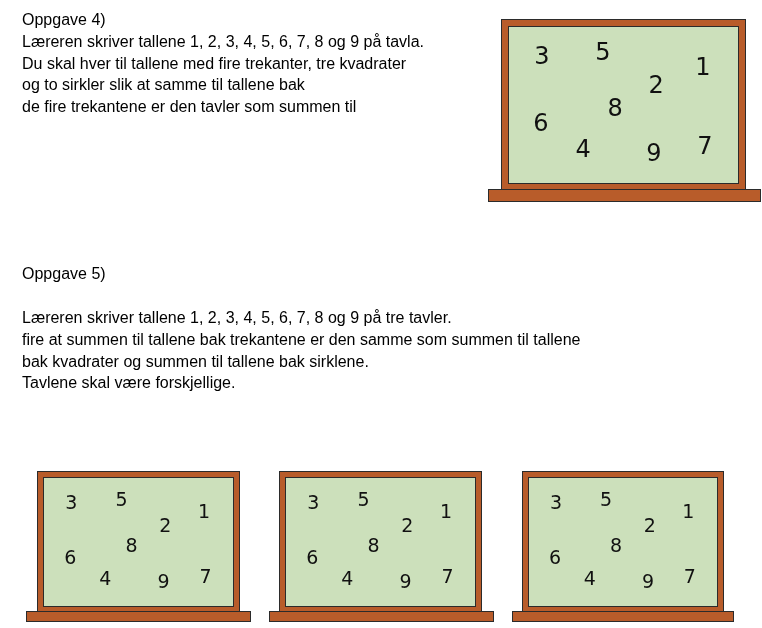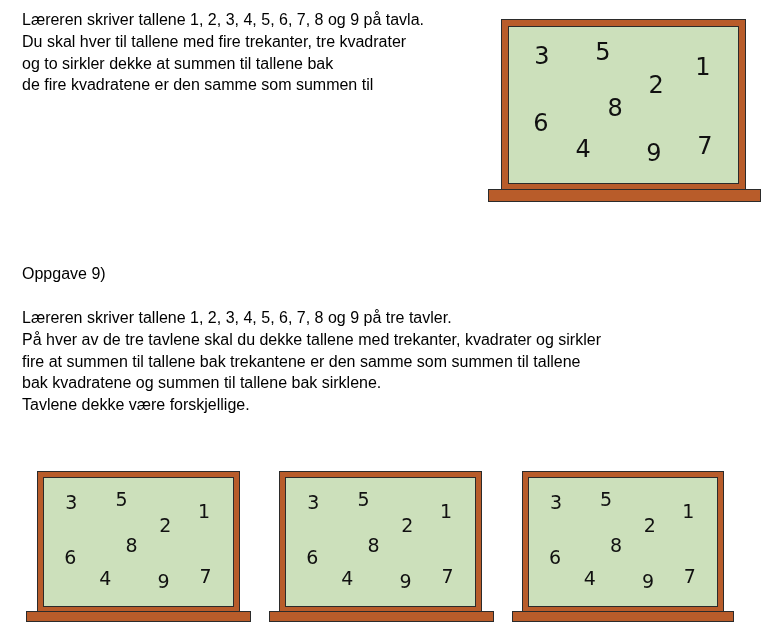--- a/index.html
+++ b/index.html
@@ -54,51 +54,51 @@
     color: #111111;
     line-height: 1;
   }
   .board-large .board-number { font-size: 24px; }
   .board-small .board-number { font-size: 19px; }
 </style>
 </head>
 <body>
 
 <div class="text-block" style="top: 9px;">
+  <span class="text-line">Oppgave 4)</span>
   <span class="text-line">Læreren skriver tallene 1, 2, 3, 4, 5, 6, 7, 8 og 9 på tavla.</span>
   <span class="text-line">Du skal hver til tallene med fire trekanter, tre kvadrater</span>
-  <span class="text-line">og to sirkler dekke at summen til tallene bak</span>
-  <span class="text-line">de fire kvadratene er den samme som summen til</span>
+  <span class="text-line">og to sirkler slik at samme til tallene bak</span>
+  <span class="text-line">de fire trekantene er den tavler som summen til</span>
 </div>
 
 <div class="board board-large" style="left:0;top:0;">
   <div class="board-frame" style="left: 501px; top: 19px; width: 245px; height: 172px; background: rgb(184, 92, 42);"></div>
   <div class="board-surface board-numbers-host" style="left: 508px; top: 26px; width: 231px; height: 158px; background: rgb(204, 224, 187);">
       <span class="board-number" style="left: 14.4%; top: 18.5%;">3</span>
       <span class="board-number" style="left: 41%; top: 16.3%;">5</span>
       <span class="board-number" style="left: 84.7%; top: 25.9%;">1</span>
       <span class="board-number" style="left: 64.2%; top: 36.9%;">2</span>
       <span class="board-number" style="left: 46.3%; top: 52.2%;">8</span>
       <span class="board-number" style="left: 13.9%; top: 61.7%;">6</span>
       <span class="board-number" style="left: 32.4%; top: 78%;">4</span>
       <span class="board-number" style="left: 63.3%; top: 80.8%;">9</span>
       <span class="board-number" style="left: 85.5%; top: 76.6%;">7</span>
     </div>
   <div class="board-ledge" style="left: 488px; top: 189px; width: 273px; height: 13px; background: rgb(184, 92, 42);"></div>
 </div>
 
 <div class="text-block" style="top: 263px;">
-  <span class="text-line">Oppgave 9)</span>
+  <span class="text-line">Oppgave 5)</span>
 </div>
 <div class="text-block" style="top: 307px;">
   <span class="text-line">Læreren skriver tallene 1, 2, 3, 4, 5, 6, 7, 8 og 9 på tre tavler.</span>
-  <span class="text-line">På hver av de tre tavlene skal du dekke tallene med trekanter, kvadrater og sirkler</span>
   <span class="text-line">fire at summen til tallene bak trekantene er den samme som summen til tallene</span>
-  <span class="text-line">bak kvadratene og summen til tallene bak sirklene.</span>
-  <span class="text-line">Tavlene dekke være forskjellige.</span>
+  <span class="text-line">bak kvadrater og summen til tallene bak sirklene.</span>
+  <span class="text-line">Tavlene skal være forskjellige.</span>
 </div>
 
 <div class="board board-small" style="left:0;top:0;">
   <div class="board-frame" style="left: 37px; top: 471px; width: 203px; height: 143px; background: rgb(184, 92, 42);"></div>
   <div class="board-surface board-numbers-host" style="left: 43px; top: 477px; width: 191px; height: 130px; background: rgb(204, 224, 187);">
       <span class="board-number" style="left: 14.4%; top: 18.5%;">3</span>
       <span class="board-number" style="left: 41%; top: 16.3%;">5</span>
       <span class="board-number" style="left: 84.7%; top: 25.9%;">1</span>
       <span class="board-number" style="left: 64.2%; top: 36.9%;">2</span>
       <span class="board-number" style="left: 46.3%; top: 52.2%;">8</span>

